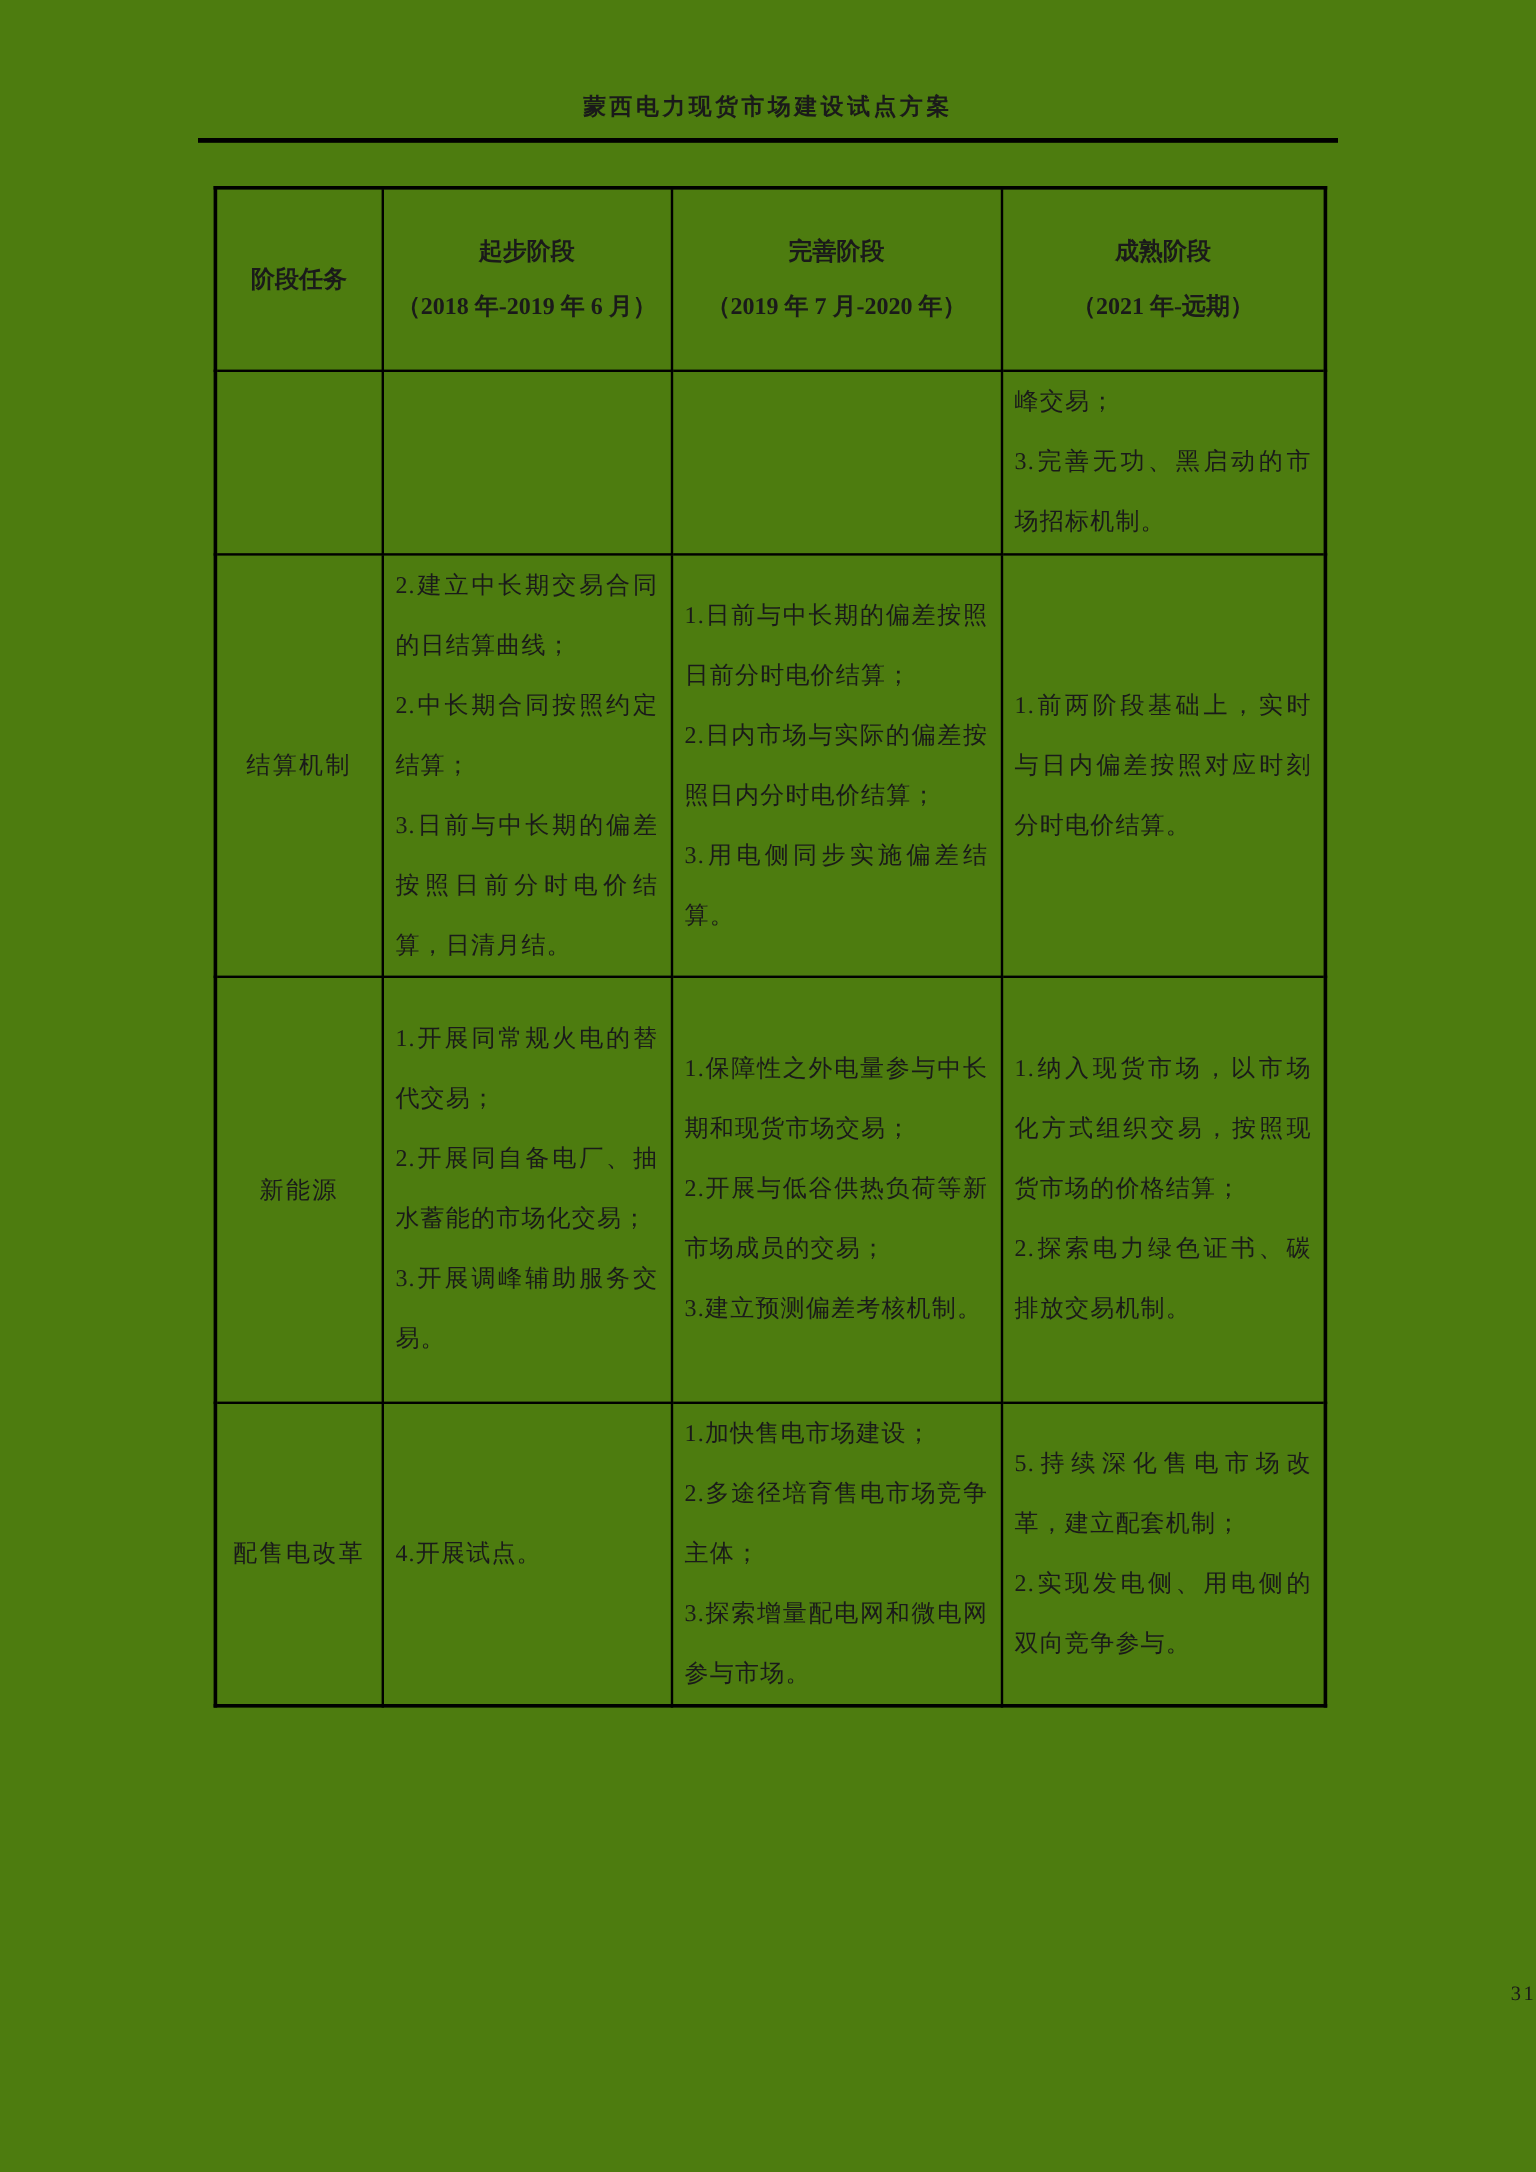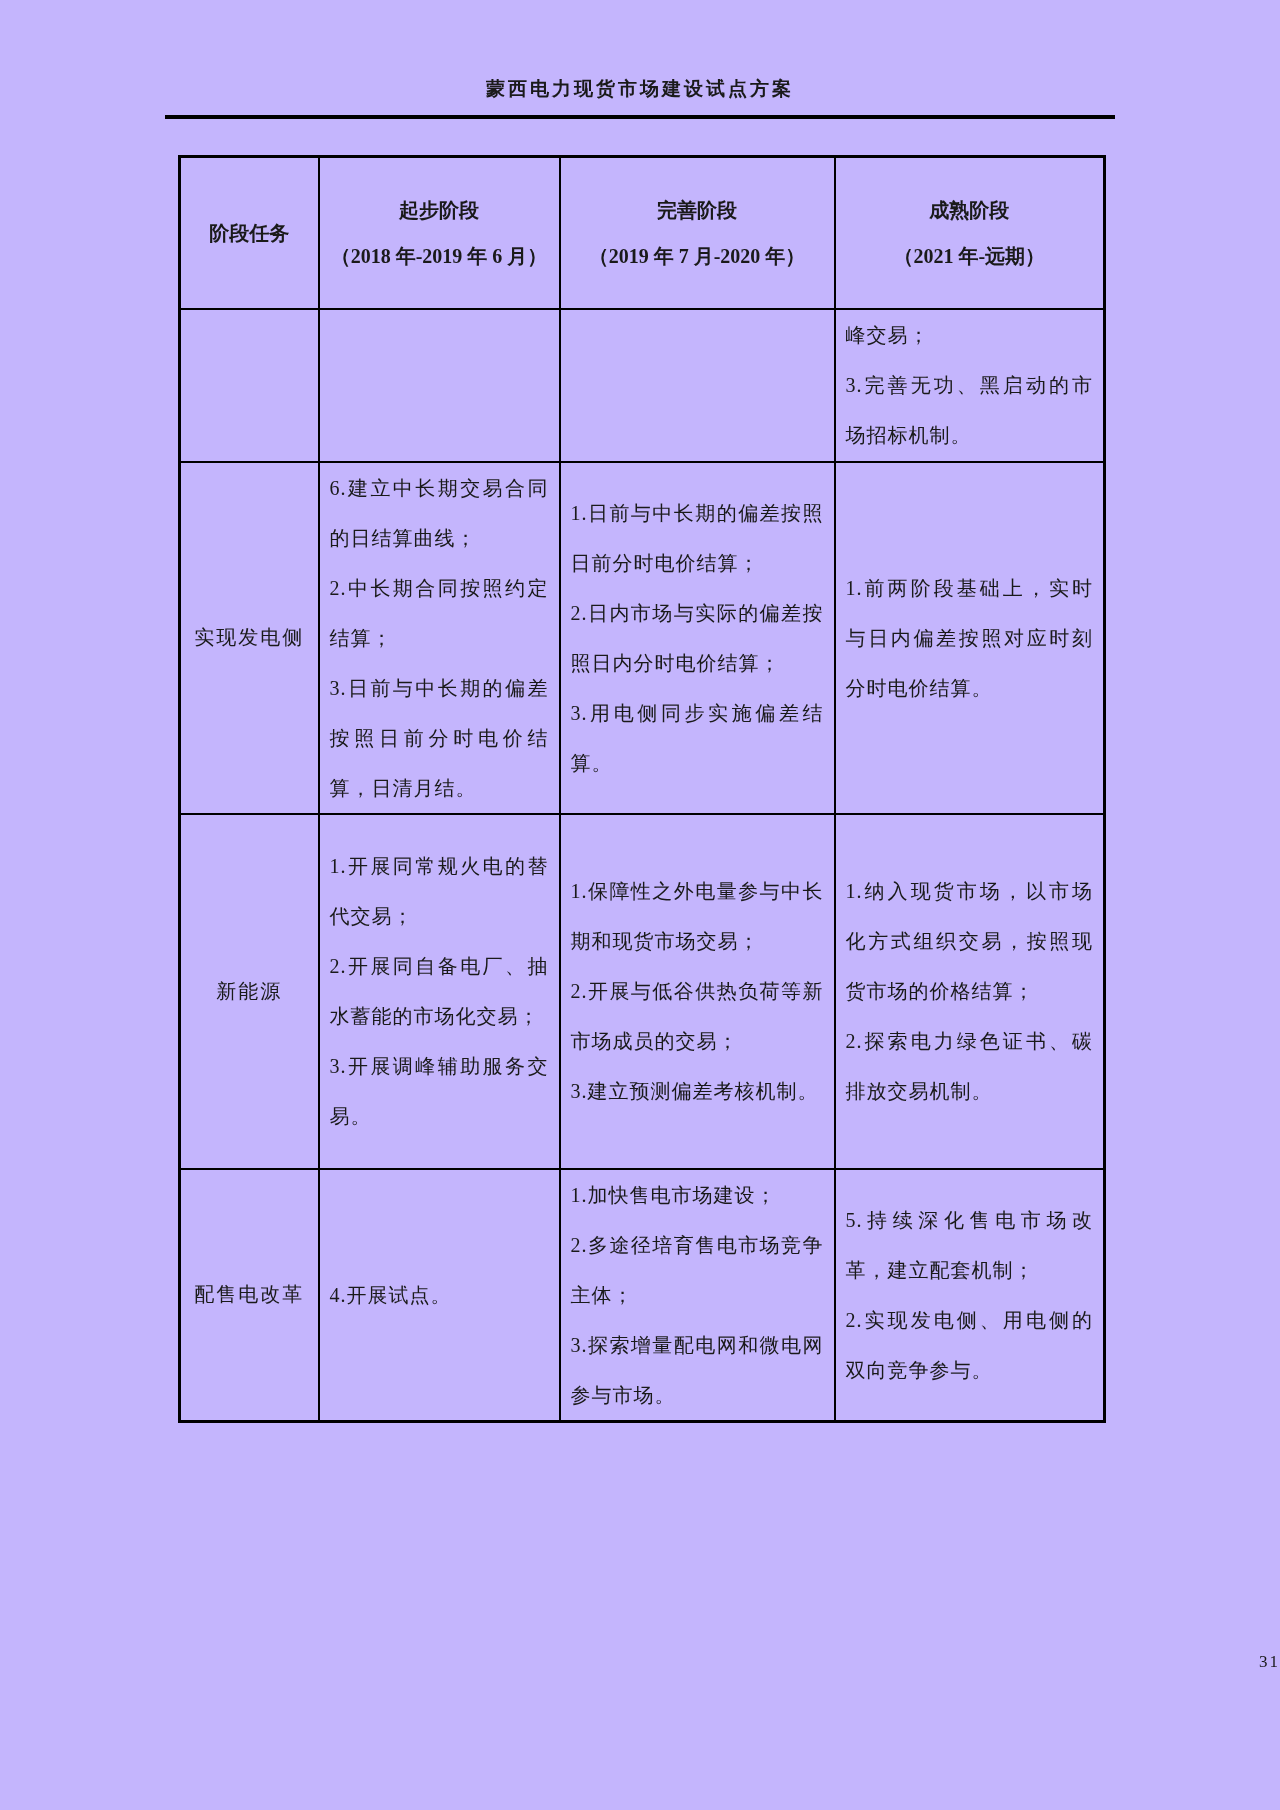--- a/index.html
+++ b/index.html
@@ -5,21 +5,21 @@
   * { margin: 0; padding: 0; box-sizing: border-box; }
   html, body { background: #ffffff; }
   body {
     font-family: "Liberation Serif", "DejaVu Serif", serif;
     color: #1a1a1a;
   }
   .page {
     position: relative;
     width: 1280px;
     height: 1810px;
-    background: #c4b5fd;
+    background: #4d7c0f;
     overflow: hidden;
   }
   
   .doc-header {
     position: absolute;
     top: 76px;
     left: 165px;
     width: 950px;
     text-align: center;
     border-bottom: 4px solid #000;
@@ -136,24 +136,24 @@
           </td>
         <td class="cell-body">
           <div class="cell-content">
             <p>峰交易；</p>
             <p>3.完善无功、黑启动的市场招标机制。</p>
           </div>
         </td>
       </tr>
 
       <tr class="r-1">
-        <td class="cell-task">实现发电侧</td>
-        <td class="cell-body">
-          <div class="cell-content">
-            <p>6.建立中长期交易合同的日结算曲线；</p>
+        <td class="cell-task">结算机制</td>
+        <td class="cell-body">
+          <div class="cell-content">
+            <p>2.建立中长期交易合同的日结算曲线；</p>
             <p>2.中长期合同按照约定结算；</p>
             <p>3.日前与中长期的偏差按照日前分时电价结算，日清月结。</p>
           </div>
         </td>
         <td class="cell-body">
           <div class="cell-content">
             <p>1.日前与中长期的偏差按照日前分时电价结算；</p>
             <p>2.日内市场与实际的偏差按照日内分时电价结算；</p>
             <p>3.用电侧同步实施偏差结算。</p>
           </div>

